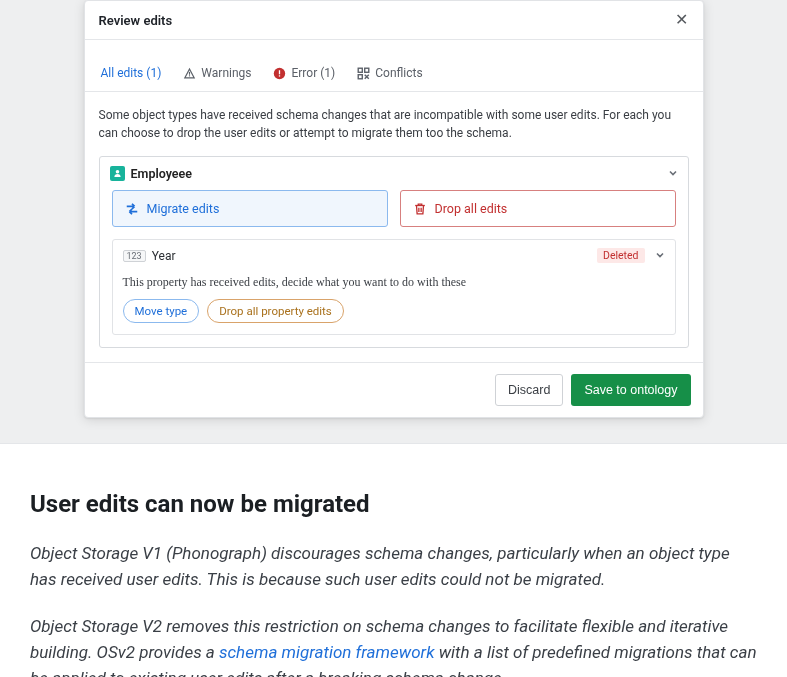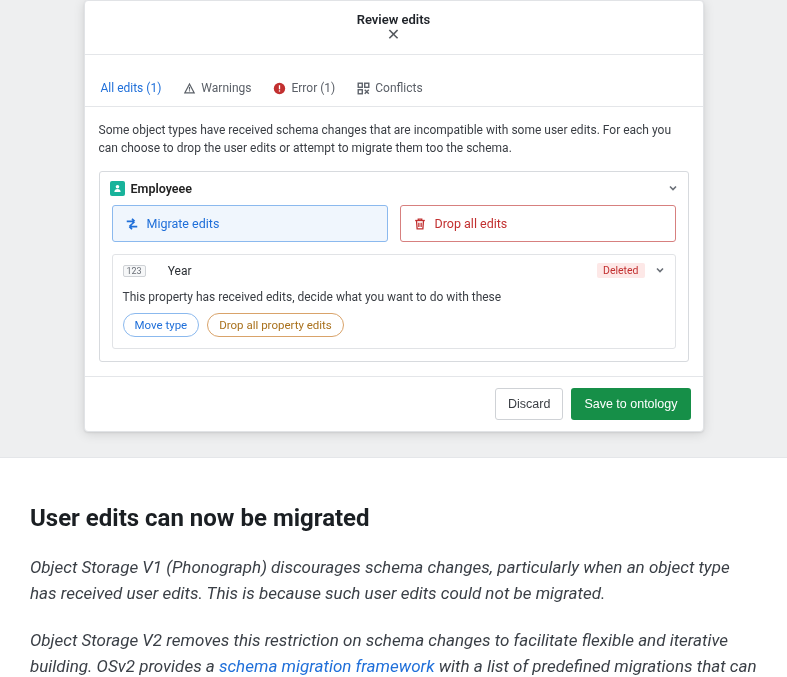--- a/index.html
+++ b/index.html
@@ -24,21 +24,20 @@
     border: 1px solid #e1e3e6;
     position: relative;
     top: 0;
   }
   .dialog-header {
     display: flex;
     align-items: center;
     justify-content: space-between;
     padding: 11px 14px;
     border-bottom: 1px solid #e4e6e9;
-    flex-direction: column;
   }
   .dialog-title {
     font-size: 13px;
     font-weight: 600;
     color: #1f2329;
   }
   .close-x {
     font-size: 16px;
     color: #55595e;
     cursor: pointer;
@@ -145,21 +144,21 @@
     border: 1px solid #e1e3e6;
     border-radius: 3px;
   }
   .prop-head {
     display:flex;
     align-items:center;
     justify-content:space-between;
     padding: 8px 10px;
     font-size: 12px;
   }
-  .prop-head-left { display:flex; align-items:center; gap:22px; }
+  .prop-head-left { display:flex; align-items:center; gap:6px; }
   .type-chip {
     border: 1px solid #cfd2d6;
     background: #f6f7f8;
     border-radius: 2px;
     font-size: 9px;
     padding: 0 3px;
     color: #6a6f77;
   }
   .prop-name { color: #2a2e33; }
   .prop-head-right { display:flex; align-items:center; gap:10px; }
@@ -168,21 +167,21 @@
     color: #c23030;
     background: #fde8e7;
     border-radius: 2px;
     padding: 1px 6px;
   }
   .prop-body {
     padding: 4px 10px 11px 10px;
     font-size: 12px;
     color: #3a3e44;
   }
-  .prop-body-text { margin-bottom: 9px; }
+  .prop-body-text { margin-bottom: 9px; font-family: Liberation Serif, serif; }
   .chip-row { display:flex; gap:8px; }
   .chip {
     border-radius: 999px;
     padding: 4px 11px;
     font-size: 11.5px;
     cursor: pointer;
     background: #fff;
   }
   .chip-blue { border: 1px solid #8bb9ee; color: #1f6fd9; }
   .chip-orange { border: 1px solid #d9a36a; color: #a9711d; }

